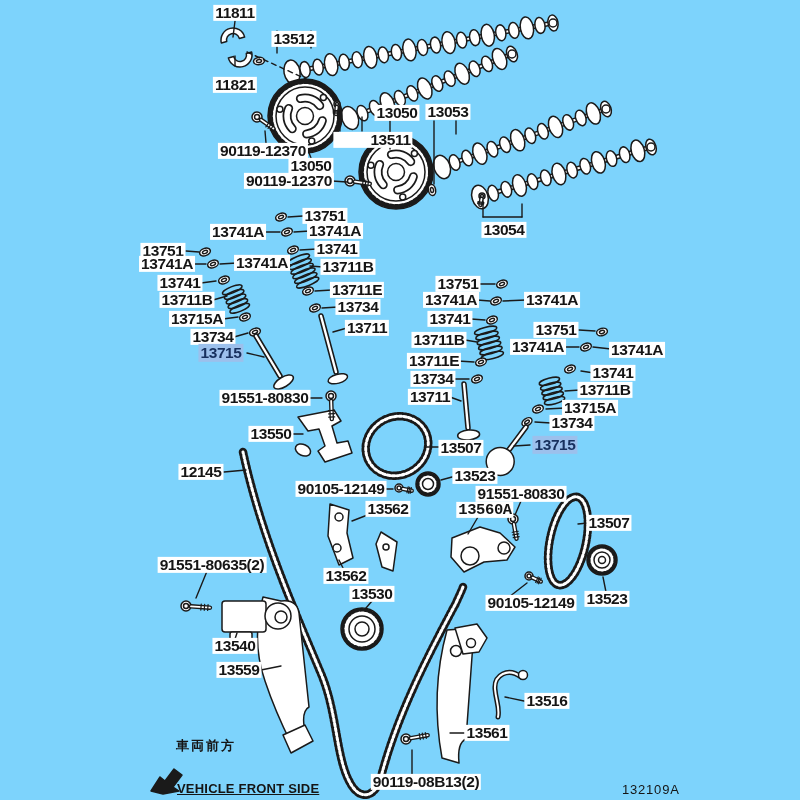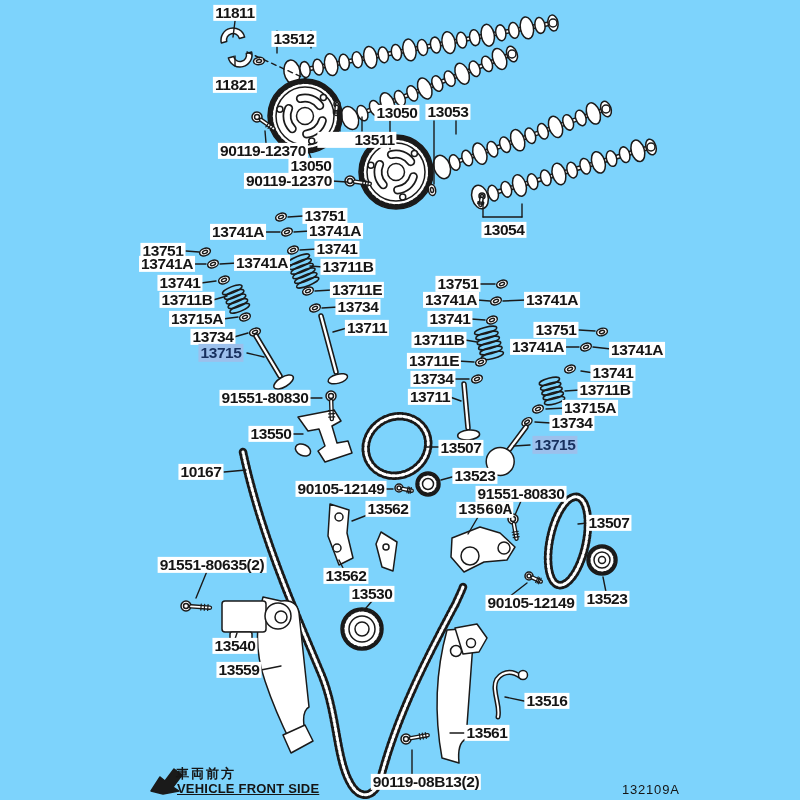--- a/index.html
+++ b/index.html
@@ -3,21 +3,21 @@
 <meta charset="utf-8">
 <style>
   html,body{margin:0;padding:0;background:#fff;}
   .stage{position:relative;width:800px;height:800px;background:#7dd3fc;overflow:hidden;
          font-family:"Liberation Sans",sans-serif;}
   #art{position:absolute;left:0;top:0;}
   .lbl{position:absolute;transform:translate(-50%,-50%);white-space:nowrap;
        font:bold 15.5px "Liberation Sans",sans-serif;letter-spacing:-0.4px;
        color:#151515;background:#fff;padding:0 2px;line-height:1.05;}
   .lbl.hl{background:#9cc0ec;color:#17305e;padding:1px 2px;}
-  .footer-jp{position:absolute;left:176px;top:765px;font:bold 13px "Liberation Sans",sans-serif;
+  .footer-jp{position:absolute;left:176px;top:737px;font:bold 13px "Liberation Sans",sans-serif;
        color:#151515;letter-spacing:2px;}
   .footer-en{position:absolute;left:177px;top:781px;font:bold 13px "Liberation Sans",sans-serif;
        color:#151515;letter-spacing:0.2px;text-decoration:underline;}
   .diagram-code{position:absolute;left:622px;top:782px;font:13px "Liberation Sans",sans-serif;
        color:#151515;letter-spacing:0.8px;}
 </style>
 </head>
 <body>
 
 <div class="stage">
@@ -388,21 +388,21 @@
       <line stroke="#1a1a1a" fill="none" stroke-width="1.4" stroke-linecap="round" stroke-linejoin="round" x1="412" y1="775" x2="412" y2="750"></line>
       <path stroke="#1a1a1a" fill="#1a1a1a" stroke-width="1.5" stroke-linecap="round" stroke-linejoin="round" d="M151,791 l9,-14 5,4 9,-12 8,6 -9,12 6,4 -16,3 z"></path>
     </svg>
   <div id="labels">
       <div class="lbl" style="left: 235px; top: 13px;">11811</div>
       <div class="lbl" style="left: 294px; top: 39px;">13512</div>
       <div class="lbl" style="left: 235px; top: 75px; margin-top: 10px;">11821</div>
       <div class="lbl" style="left: 263px; top: 151px;">90119-12370</div>
       <div class="lbl" style="left: 397px; top: 113px;">13050</div>
       <div class="lbl" style="left: 448px; top: 112px;">13053</div>
-      <div class="lbl" style="left: 357px; top: 140px; padding-left: 37px;">13511</div>
+      <div class="lbl" style="left: 373px; top: 140px; padding-left: 37px;">13511</div>
       <div class="lbl" style="left: 311px; top: 166px;">13050</div>
       <div class="lbl" style="left: 289px; top: 181px;">90119-12370</div>
       <div class="lbl" style="left: 504px; top: 230px;">13054</div>
       <div class="lbl" style="left: 325px; top: 216px;">13751</div>
       <div class="lbl" style="left: 238px; top: 232px;">13741A</div>
       <div class="lbl" style="left: 335px; top: 231px;">13741A</div>
       <div class="lbl" style="left: 337px; top: 249px;">13741</div>
       <div class="lbl" style="left: 163px; top: 251px;">13751</div>
       <div class="lbl" style="left: 167px; top: 264px;">13741A</div>
       <div class="lbl" style="left: 262px; top: 263px;">13741A</div>
@@ -427,21 +427,21 @@
       <div class="lbl" style="left: 613px; top: 373px;">13741</div>
       <div class="lbl" style="left: 433px; top: 379px;">13734</div>
       <div class="lbl" style="left: 605px; top: 390px;">13711B</div>
       <div class="lbl" style="left: 430px; top: 397px;">13711</div>
       <div class="lbl" style="left: 590px; top: 408px;">13715A</div>
       <div class="lbl" style="left: 572px; top: 423px;">13734</div>
       <div class="lbl hl" style="left: 555px; top: 445px;">13715</div>
       <div class="lbl" style="left: 265px; top: 398px;">91551-80830</div>
       <div class="lbl" style="left: 271px; top: 434px;">13550</div>
       <div class="lbl" style="left: 461px; top: 448px;">13507</div>
-      <div class="lbl" style="left: 201px; top: 472px;">10167</div>
+      <div class="lbl" style="left: 201px; top: 472px;">12145</div>
       <div class="lbl" style="left: 341px; top: 489px;">90105-12149</div>
       <div class="lbl" style="left: 475px; top: 476px;">13523</div>
       <div class="lbl" style="left: 521px; top: 494px;">91551-80830</div>
       <div class="lbl" style="left: 485px; top: 510px; font-family: Liberation Mono, monospace;">13560A</div>
       <div class="lbl" style="left: 388px; top: 509px;">13562</div>
       <div class="lbl" style="left: 609px; top: 523px;">13507</div>
       <div class="lbl" style="left: 212px; top: 552px; margin-top: 13px;">91551-80635(2)</div>
       <div class="lbl" style="left: 346px; top: 576px;">13562</div>
       <div class="lbl" style="left: 372px; top: 594px;">13530</div>
       <div class="lbl" style="left: 531px; top: 603px;">90105-12149</div>

